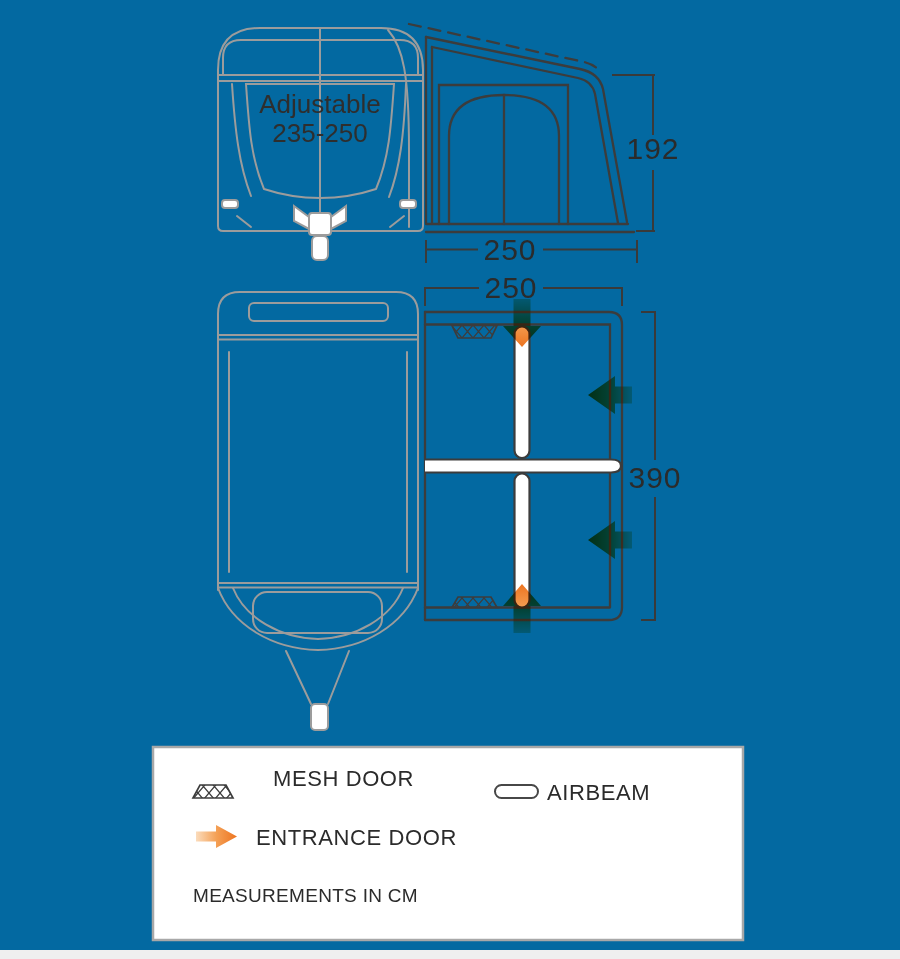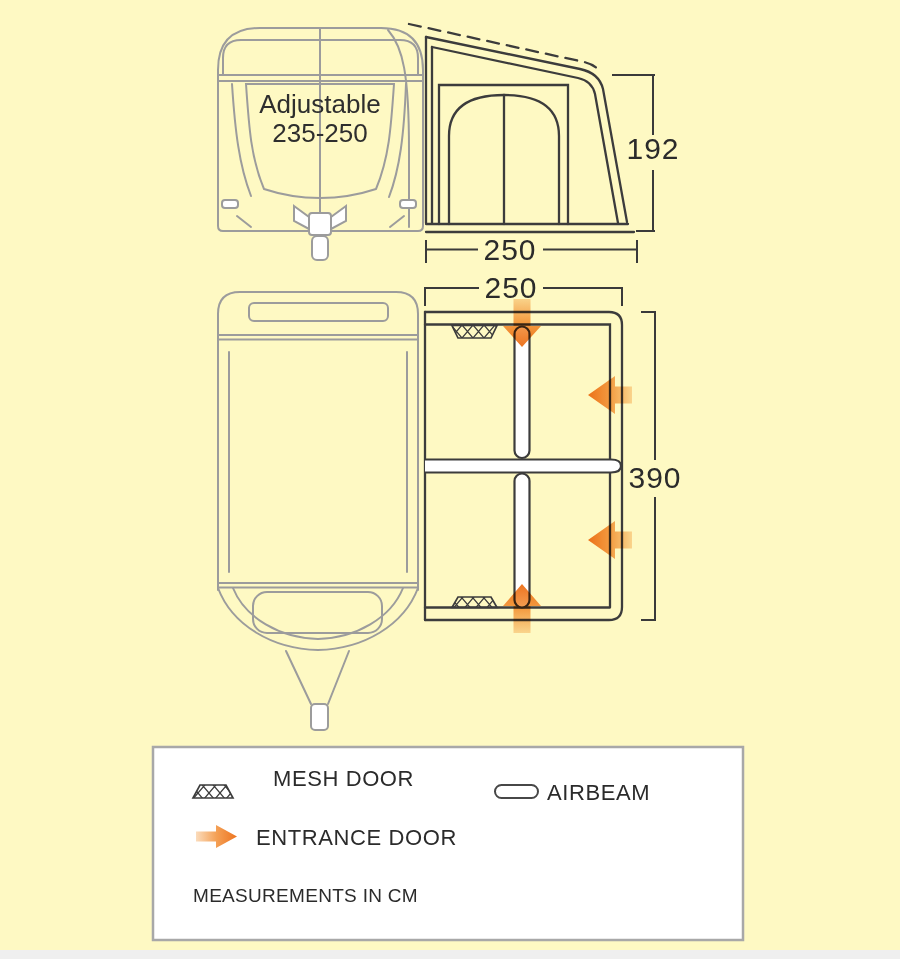--- a/index.html
+++ b/index.html
@@ -1,16 +1,16 @@
 <!DOCTYPE html>
 <html><head>
 <meta charset="utf-8">
 <style>
   html,body{margin:0;padding:0;background:#fff;}
-  .stage{position:relative;width:900px;height:959px;background:#fef9c3;overflow:hidden;
+  .stage{position:relative;width:900px;height:959px;background:#0369a1;overflow:hidden;
          font-family:"Liberation Sans", sans-serif;}
   svg{display:block;}
   text{fill:#2b2b2b;font-family:"Liberation Sans", sans-serif;}
   .dim-text{font-size:30px;letter-spacing:1px;}
   .legend-text{font-size:22px;letter-spacing:.6px;}
   .note-text{font-size:19px;letter-spacing:.3px;}
   .adj-text{font-size:26px;fill:#2e2e2e;}
   .lt{stroke:#9c9c9c;stroke-width:2;fill:none;stroke-linecap:round;}
   .lt-fill{stroke:#9c9c9c;stroke-width:2;fill:#fff;}
   .dk{stroke:#3c3c3c;stroke-width:2.3;fill:none;stroke-linecap:round;}

